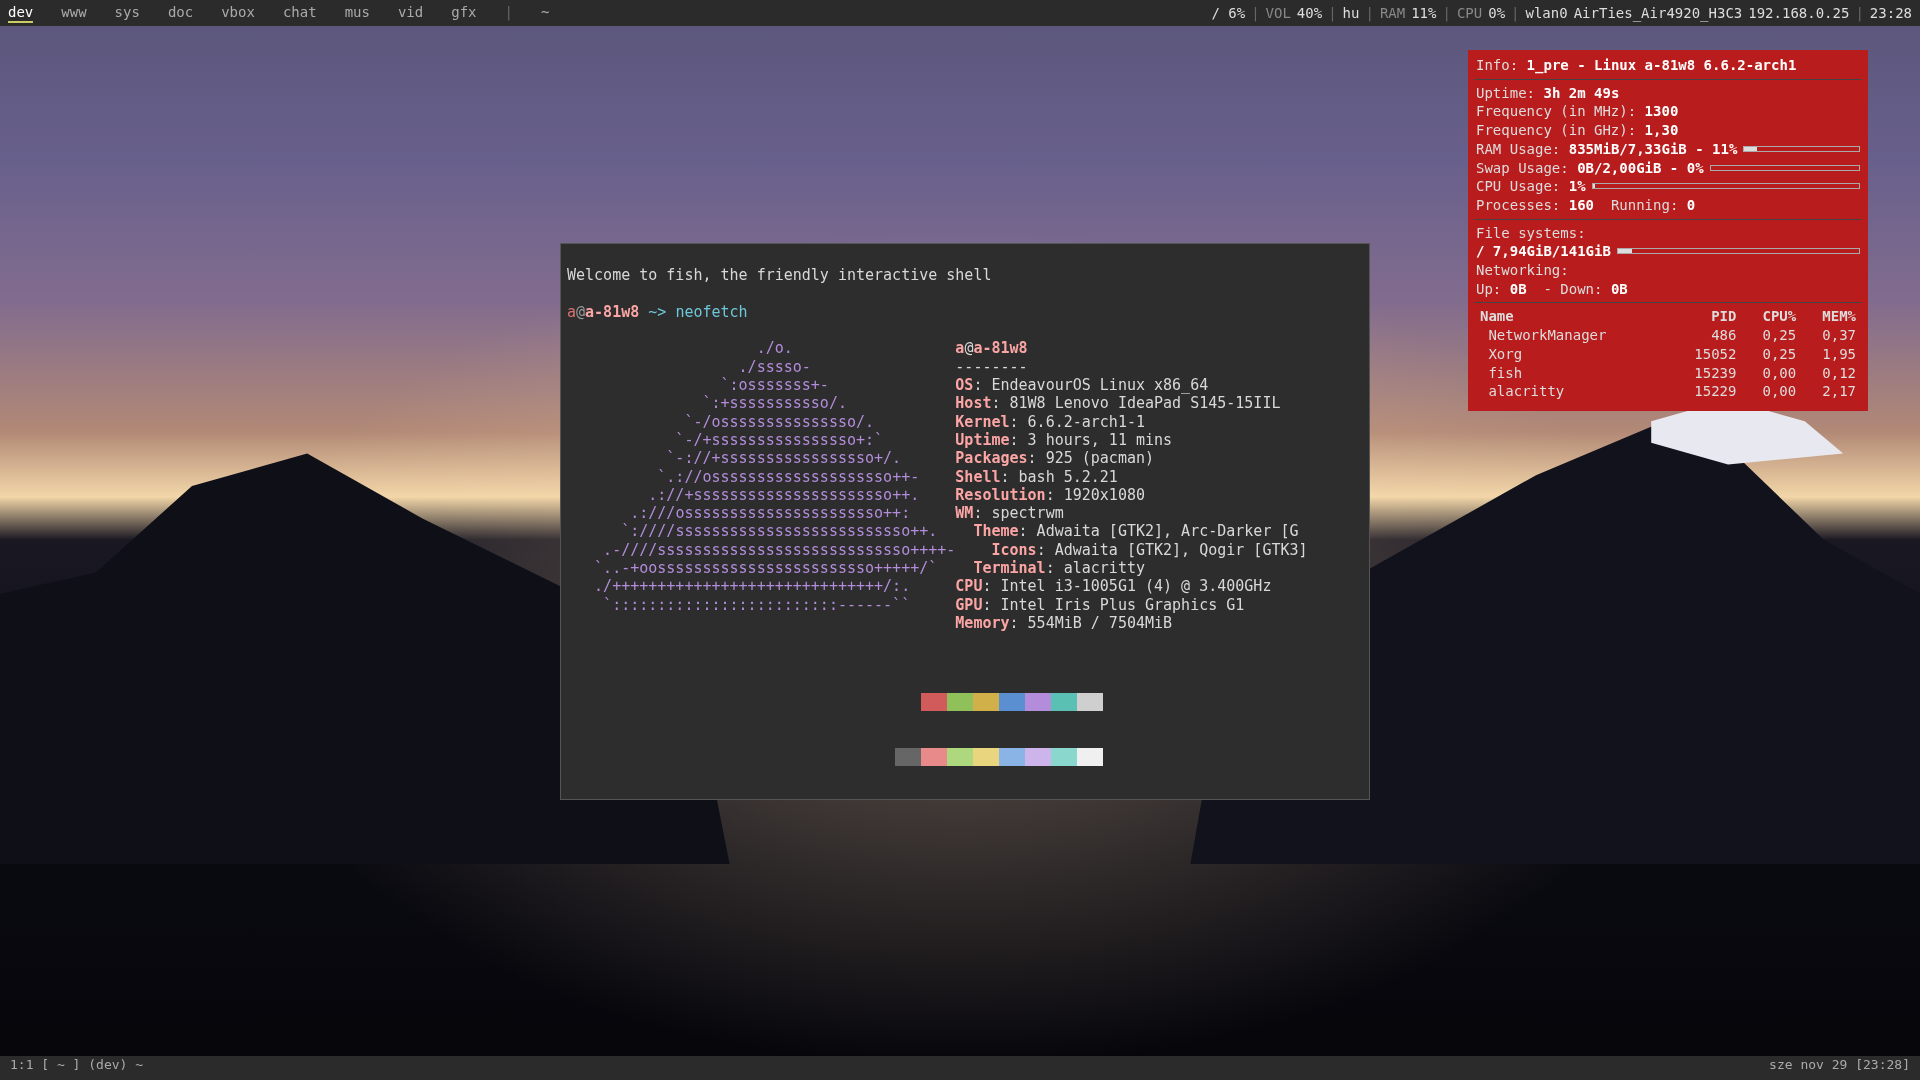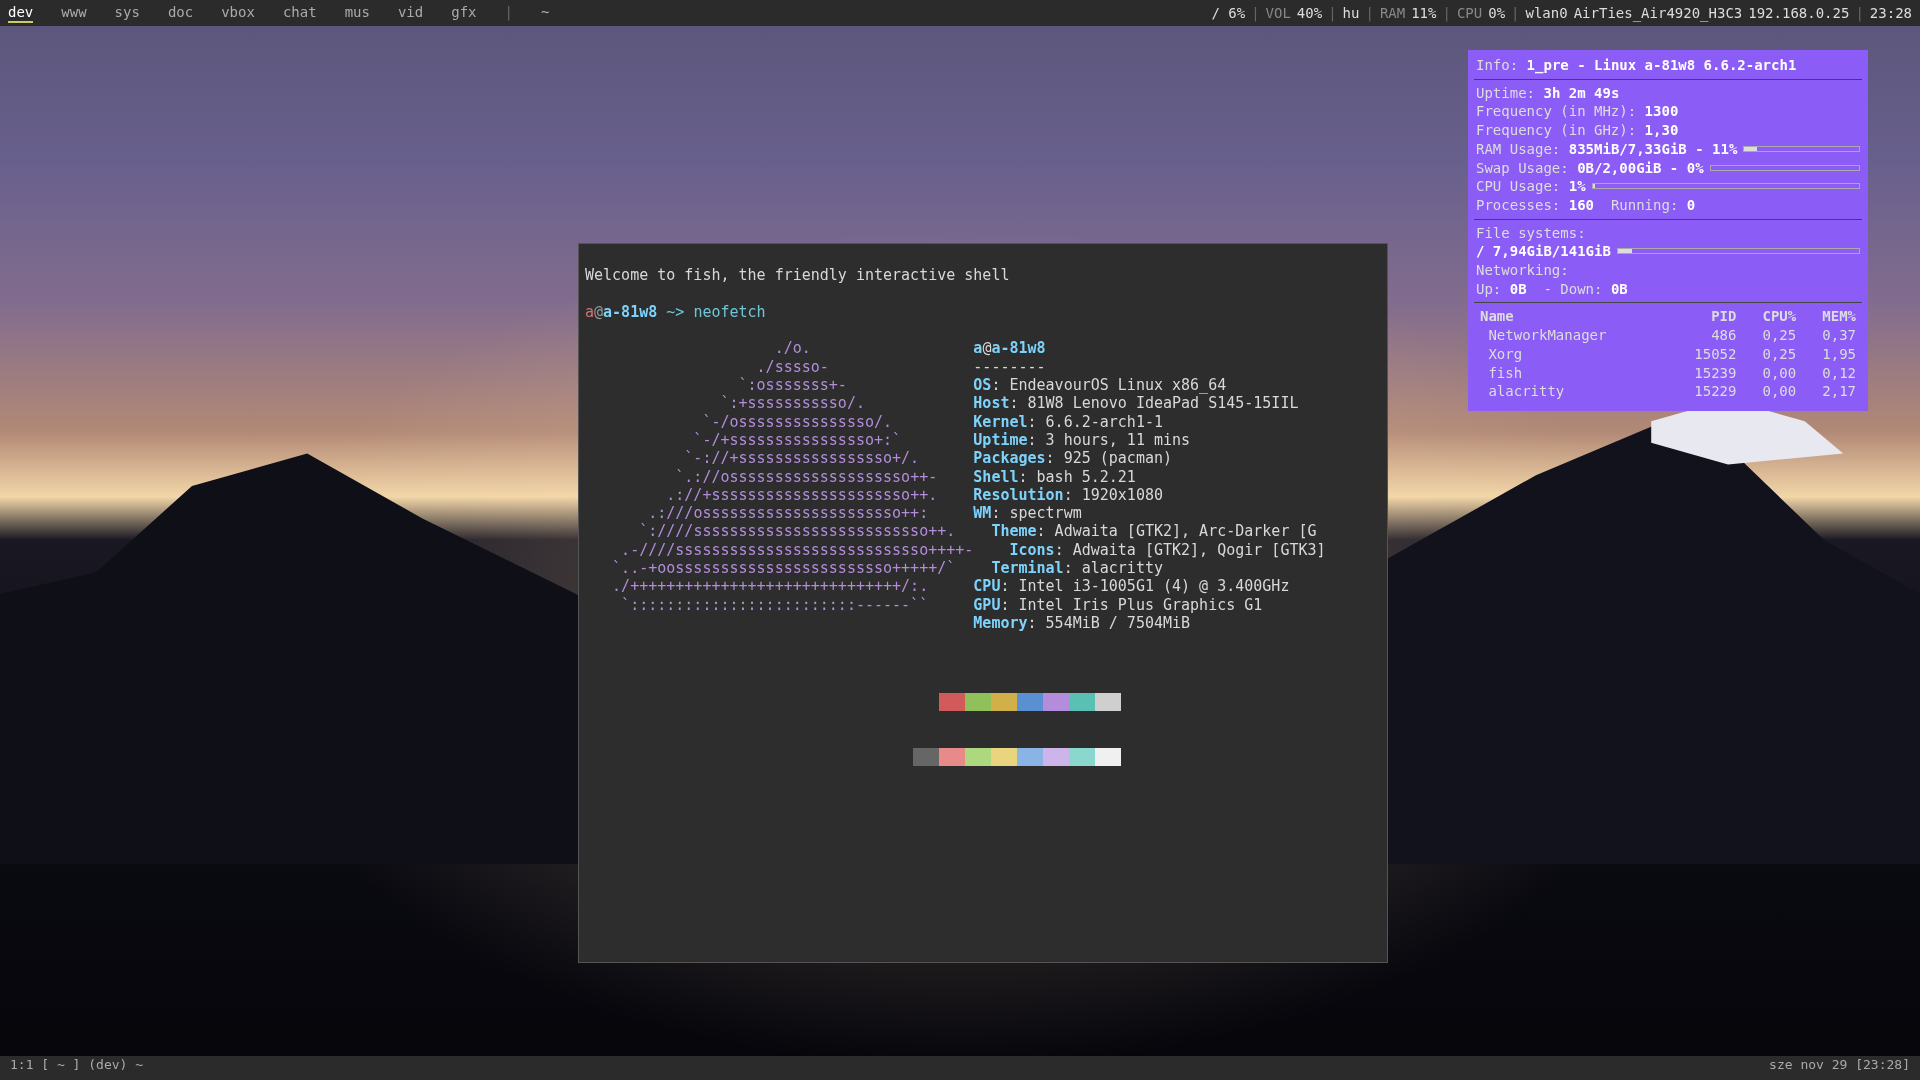--- a/index.html
+++ b/index.html
@@ -32,36 +32,36 @@
     background:#2b2b2b; display:flex; align-items:center;
     font-size:14px; color:#aaa; padding:0 8px; }
   #topbar .left { display:flex; gap:28px; }
   #topbar .left span.active { color:#fff; border-bottom:2px solid #cc6; }
   #topbar .right { margin-left:auto; display:flex; gap:6px; white-space:nowrap; }
   #topbar .sep { color:#666; }
   #topbar .lbl { color:#888; }
   #topbar .val { color:#ddd; }
 
   
-  #term { position:absolute; left:560px; top:243px; width:810px; height:720px;
+  #term { position:absolute; left:560px; top:243px; width:810px; height:557px;
     background:#2d2d2d; border:1px solid #555; padding:4px 6px;
-    font-size:15px; line-height:18.3px; white-space:pre; overflow:hidden;margin-left:18px; }
+    font-size:15px; line-height:18.3px; white-space:pre; overflow:hidden; }
   #term .line { display:block; }
   .c-white{color:#d8d8d8;} .c-grey{color:#999;}
   .c-cyan{color:#6ec7d8;} .c-red{color:#d97070;}
-  .c-redb{color:#7dd3fc;font-weight:bold;} .c-greenb{color:#8fc05a;font-weight:bold;}
+  .c-redb{color:#fca5a5;font-weight:bold;} .c-greenb{color:#8fc05a;font-weight:bold;}
   .c-purple{color:#b38ddb;}
 
   .colorblocks { display:inline-flex; margin-top:6px; margin-left:328px; }
   .colorblocks .row { display:flex; }
   .colorblocks .cb { width:26px; height:18px; }
 
   
   #conky { position:absolute; top:50px; right:52px; width:400px;
-    background:#8b5cf6; color:#ddd; font-size:14px; line-height:18.7px;
+    background:#b91c1c; color:#ddd; font-size:14px; line-height:18.7px;
     padding:6px 8px 10px 8px; }
   #conky .row { display:flex; }
   #conky .bar { flex:1; height:6px; border:1px solid #aaa; margin:6px 0 0 6px;
     position:relative; }
   #conky .bar > i { position:absolute; left:0; top:0; bottom:0; background:#ddd; }
   #conky hr { border:none; border-top:1px solid #444; margin:4px -2px; }
   #conky table { width:100%; border-collapse:collapse; font-size:14px; }
   #conky th,#conky td { text-align:right; padding:0 4px; }
   #conky th:first-child,#conky td:first-child { text-align:left; }
   #conky .b { color:#fff; font-weight:bold; }

